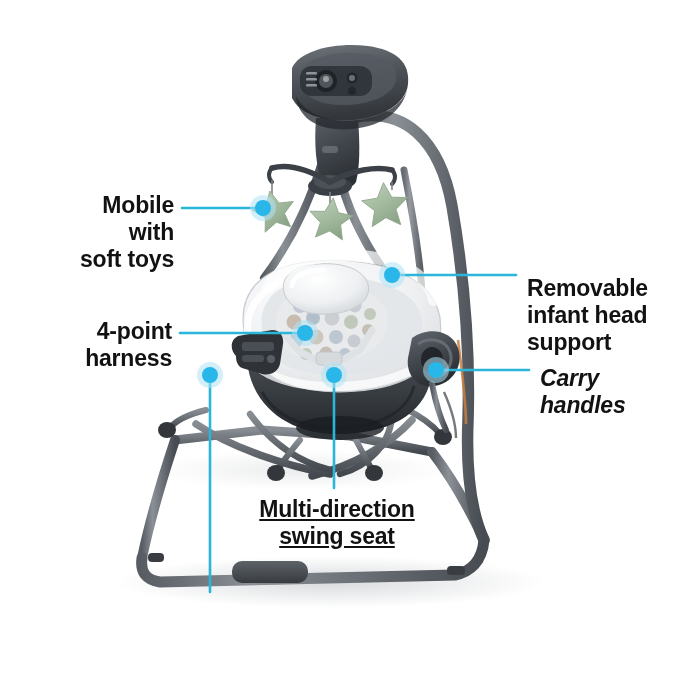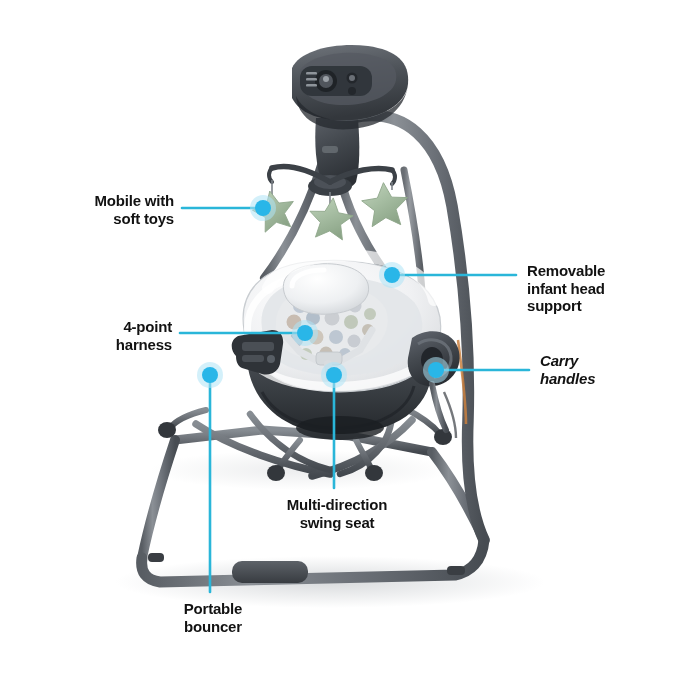--- a/index.html
+++ b/index.html
@@ -12,29 +12,29 @@
   }
   #stage{position:relative;width:700px;height:700px;background:#fff;}
 
   
   #product{position:absolute;left:0;top:0;width:700px;height:700px;}
 
   
   .label{
     position:absolute;
     color:#121212;
-    font-size:15px;
+    font-size:23px;
     font-weight:700;
     line-height:1.18;
     letter-spacing:-0.2px;
     white-space:pre-line;
   }
   .label.right-al{text-align:right;}
-  .label.left-al{text-align:left;}
-  .label.center-al{text-align:center;}
+  .label.left-al{text-align:left;margin-top:13px;}
+  .label.center-al{text-align:center;text-decoration:underline;}
 
   
   #callouts{position:absolute;left:0;top:0;width:700px;height:700px;}
 </style>
 </head>
 <body>
 
 <div id="stage">
 
   <svg id="product" viewBox="0 0 700 700">
@@ -306,16 +306,14 @@
 
   <div class="label right-al" style="left:66px;top:318px;width:106px;">4-point
 harness</div>
 
   <div class="label left-al" style="left:540px;top:352px;width:112px;font-style:italic;">Carry
 handles</div>
 
   <div class="label center-al" style="left:254px;top:496px;width:166px;">Multi-direction
 swing seat</div>
 
-  <div class="label center-al" style="left:150px;top:600px;width:126px;">Portable
-bouncer</div>
 
 </div>
 
 </body></html>

